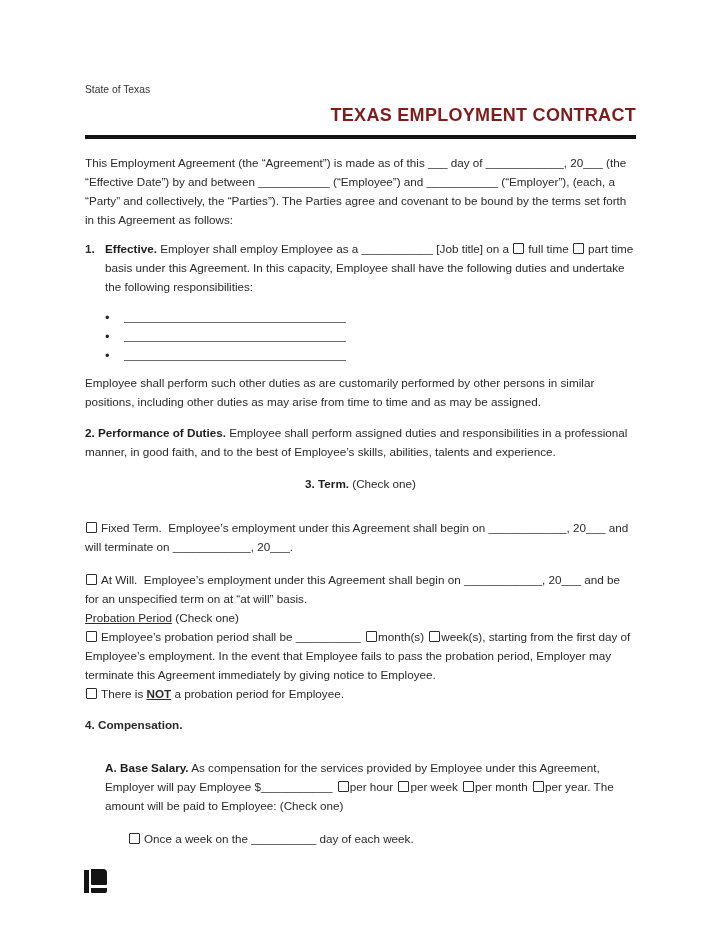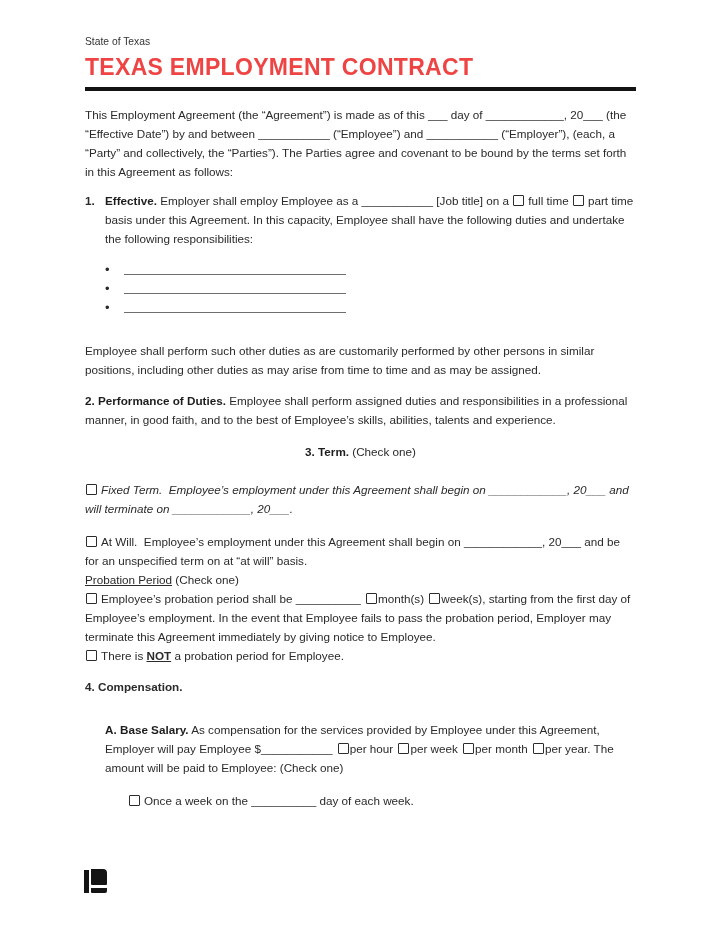--- a/index.html
+++ b/index.html
@@ -1,42 +1,42 @@
 <!DOCTYPE html>
 <html><head>
 <meta charset="utf-8">
 <style>
   html,body{margin:0;padding:0;background:#ffffff;}
   .page{
     width:720px;height:931px;background:#fff;position:relative;overflow:hidden;
     font-family:"Liberation Sans","DejaVu Sans",sans-serif;
     font-size:11.7px;line-height:19px;color:#2a2a2a;
-    box-sizing:border-box;padding:36px 84px 0 85px;
+    box-sizing:border-box;padding:84px 84px 0 85px;
   }
   .state{font-size:10.3px;line-height:12px;color:#333;}
-  .doc-title{font-size:23px;line-height:29px;font-weight:bold;text-align:left;
-    margin:5px 0 0;letter-spacing:.3px;color:#ef4444;}
+  .doc-title{font-size:18px;line-height:29px;font-weight:bold;text-align:right;
+    margin:5px 0 0;letter-spacing:.3px;color:#7f1d1d;}
   .rule{height:4px;background:#131313;margin-top:5px;}
   p{margin:0;}
   .intro{margin-top:14px;}
   .clause{margin-top:10px;display:flex;}
   .clause .num{width:20px;flex:none;font-weight:bold;}
   b,strong{color:#1d1d1d;}
   .cb{display:inline-block;width:11px;height:11px;border:1.5px solid #2c2c2c;
     border-radius:1px;background:#fff;vertical-align:-1px;margin:0 4px 0 1px;
     box-sizing:border-box;cursor:pointer;}
   .cb.tight{margin-right:1px;margin-left:2px;}
   .duties{list-style:none;margin:12px 0 0;padding:0 0 0 20px;}
   .duties li{height:19px;}
   .duties li::before{content:"\2022";font-size:13px;margin-right:14px;vertical-align:1px;}
   .blank{display:inline-block;width:222px;height:13px;border-bottom:1.2px solid #6e6e6e;}
-  .note{margin-top:24px;}
+  .note{margin-top:8px;}
   .perf{margin-top:12px;}
   .term-head{margin-top:13px;text-align:center;}
-  .opt-fixed{margin-top:19px;font-style:italic;}
+  .opt-fixed{margin-top:25px;}
   .opt-atwill{margin-top:14px;}
   .probation{margin-top:0;}
   .u{text-decoration:underline;}
   .nb{font-weight:bold;text-decoration:underline;}
   .comp-head{margin-top:12px;font-weight:bold;}
   .base{margin-top:24px;margin-left:20px;}
   .once{margin-top:14px;margin-left:43px;}
   .logo{position:absolute;left:84px;top:869px;width:26px;height:28px;}
   .logo-bar{position:absolute;left:0;top:1px;width:5px;height:23px;background:#141414;}
   .logo-block{position:absolute;left:7px;top:0;width:16px;height:16px;background:#141414;border-radius:0 4px 1px 1px;}

